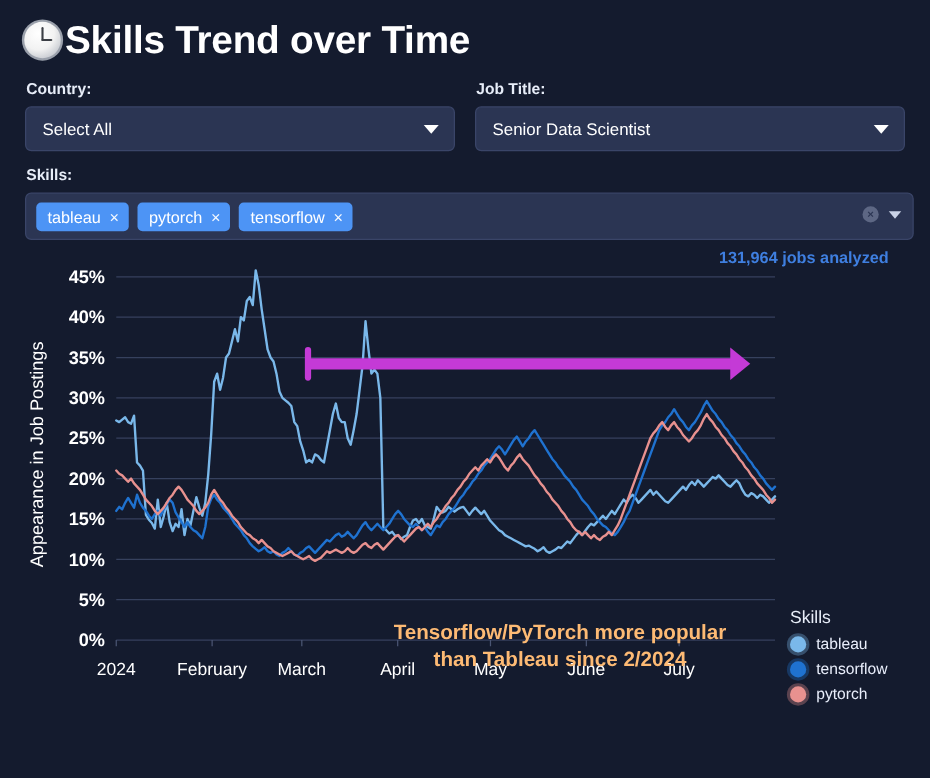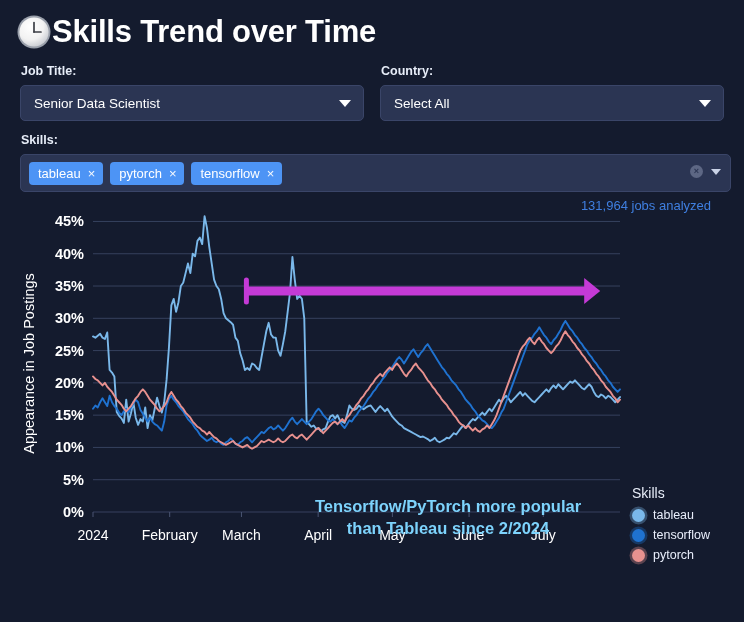--- a/index.html
+++ b/index.html
@@ -62,40 +62,40 @@
   .clear-circle{
     width:13px;height:13px;border-radius:50%;
     background:#5d6784;display:flex;align-items:center;justify-content:center;
     font-size:9px;color:#2b3553;line-height:1;cursor:pointer;font-weight:bold;
   }
   .caret-sm{
     width:0;height:0;border-left:5px solid transparent;
     border-right:5px solid transparent;border-top:6px solid #c9d2e6;cursor:pointer;
   }
   .jobs-count{
-    text-align:right;font-size:13px;color:#3f7fe0;font-weight:400;
+    text-align:right;font-size:13px;color:#3f7fe0;font-weight:700;
     padding:6px 20px 0 0;
   }
 
   
   .chart-area{position:relative;width:744px;height:370px;}
   .chart-svg{display:block;}
 
   .legend{
     position:absolute;left:632px;top:272px;width:110px;
   }
   .legend-title{font-size:14px;color:#e7edf8;font-weight:400;margin-bottom:7px;}
   .legend-item{display:flex;align-items:center;gap:8px;margin-bottom:6px;cursor:pointer;}
   .legend-dot{width:13px;height:13px;border-radius:50%;flex:0 0 13px;}
   .legend-label{font-size:12.5px;color:#e9eefb;}
 
   .annot{
     position:absolute;left:272px;top:283px;width:352px;
     text-align:center;font-size:16.5px;font-weight:bold;
-    color:#7dd3fc;line-height:1.32;pointer-events:none;
+    color:#fdba74;line-height:1.32;pointer-events:none;
   }
 </style>
 </head>
 <body>
 
 <div class="page">
 
   <div class="title-row">
     <svg class="clock-icon" viewBox="0 0 36 36">
       <defs>
@@ -108,30 +108,30 @@
       <circle cx="18" cy="18" r="16.5" fill="#9aa0ab"></circle>
       <circle cx="18" cy="18" r="14.6" fill="url(#clockg)"></circle>
       <line x1="18" y1="18" x2="18" y2="8.5" stroke="#3c3f46" stroke-width="1.7" stroke-linecap="round"></line>
       <line x1="18" y1="18" x2="25" y2="18" stroke="#3c3f46" stroke-width="1.7" stroke-linecap="round"></line>
     </svg>
     <div class="page-title">Skills Trend over Time</div>
   </div>
 
   <div class="filters">
     <div class="filter-col">
+      <span class="field-label">Country:</span>
+      <div class="select-box">
+        <span>Select All</span>
+        <span class="caret"></span>
+      </div>
+    </div>
+    <div class="filter-col">
       <span class="field-label">Job Title:</span>
       <div class="select-box">
         <span>Senior Data Scientist</span>
-        <span class="caret"></span>
-      </div>
-    </div>
-    <div class="filter-col">
-      <span class="field-label">Country:</span>
-      <div class="select-box">
-        <span>Select All</span>
         <span class="caret"></span>
       </div>
     </div>
   </div>
 
   <div class="skills-wrap">
     <span class="field-label">Skills:</span>
     <div class="tags-box">
       <span class="tag">
         <span>tableau</span>

